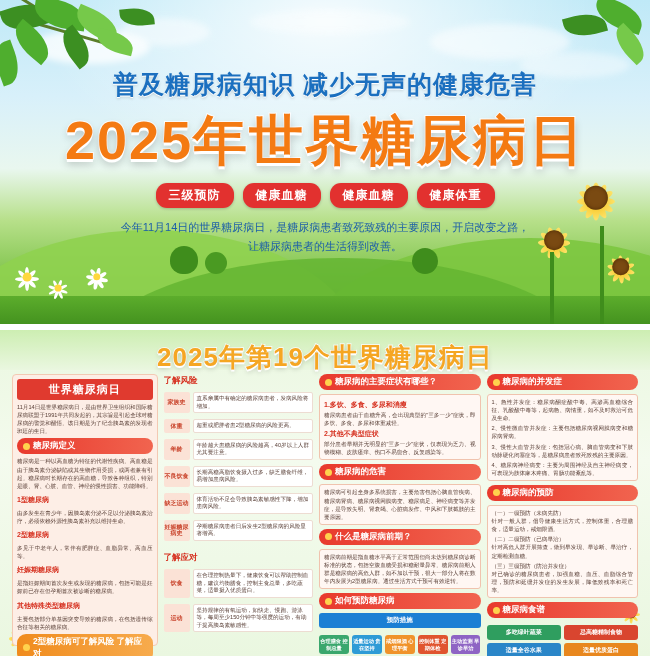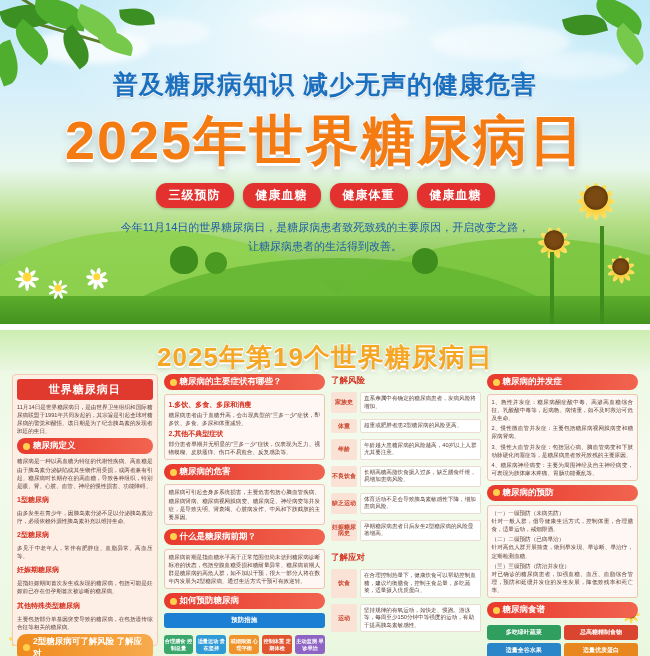--- a/index.html
+++ b/index.html
@@ -297,22 +297,22 @@
         <div class="p" style="transform:rotate(325deg)"></div>
       <div class="c"></div>
     </div>
 
     <div class="headline1">普及糖尿病知识 减少无声的健康危害</div>
     <div class="headline-main">2025年世界糖尿病日</div>
 
     <div class="pillrow">
       <span class="pill">三级预防</span>
       <span class="pill">健康血糖</span>
+      <span class="pill">健康血糖</span>
       <span class="pill">健康体重</span>
-      <span class="pill">健康血糖</span>
     </div>
 
     <div class="subtext">
       <div>今年11月14日的世界糖尿病日，是糖尿病患者致死致残的主要原因，开启改变之路，</div>
       <div>让糖尿病患者的生活得到改善。</div>
     </div>
   </div>
 
   <div class="divider-strip"></div>
 
@@ -374,20 +374,60 @@
           <div class="body-txt">主要包括部分单基因突变导致的糖尿病，在包括遗传综合征等相关的糖尿病。</div>
 
           <div class="hdr hdr-orange">
             <span class="dot"></span>
             <span>2型糖尿病可了解风险 了解应对</span>
           </div>
 
         </div>
       </div>
 
+      <div class="col col2">
+        <div class="hdr-plain">了解风险</div>
+
+        <div class="kv">
+          <div class="k">家族史</div>
+          <div class="v">直系亲属中有确定的糖尿病患者，发病风险将增加。</div>
+        </div>
+        <div class="kv">
+          <div class="k">体重</div>
+          <div class="v">超重或肥胖者患2型糖尿病的风险更高。</div>
+        </div>
+        <div class="kv">
+          <div class="k">年龄</div>
+          <div class="v">年龄越大患糖尿病的风险越高，40岁以上人群尤其要注意。</div>
+        </div>
+        <div class="kv">
+          <div class="k">不良饮食</div>
+          <div class="v">长期高糖高脂饮食摄入过多，缺乏膳食纤维，易增加患病风险。</div>
+        </div>
+        <div class="kv">
+          <div class="k">缺乏运动</div>
+          <div class="v">体育活动不足会导致胰岛素敏感性下降，增加患病风险。</div>
+        </div>
+        <div class="kv">
+          <div class="k">妊娠糖尿病史</div>
+          <div class="v">孕期糖尿病患者日后发生2型糖尿病的风险显著增高。</div>
+        </div>
+
+        <div class="hdr-plain" style="margin-top:4px;">了解应对</div>
+
+        <div class="kv">
+          <div class="k">饮食</div>
+          <div class="v">在合理控制热量下，健康饮食可以帮助控制血糖，建议均衡膳食，控制主食总量，多吃蔬菜，适量摄入优质蛋白。</div>
+        </div>
+        <div class="kv">
+          <div class="k">运动</div>
+          <div class="v">坚持规律的有氧运动，如快走、慢跑、游泳等，每周至少150分钟中等强度的运动，有助于提高胰岛素敏感性。</div>
+        </div>
+      </div>
+
       <div class="col col3">
         <div class="hdr">
           <span class="dot"></span>
           <span>糖尿病的主要症状有哪些？</span>
         </div>
         <div class="card">
           <div class="sec-label">1.多饮、多食、多尿和消瘦</div>
           <div class="body-txt">糖尿病患者由于血糖升高，会出现典型的"三多一少"症状，即多饮、多食、多尿和体重减轻。</div>
           <div class="sec-label">2.其他不典型症状</div>
           <div class="body-txt">部分患者早期并无明显的"三多一少"症状，仅表现为乏力、视物模糊、皮肤瘙痒、伤口不易愈合、反复感染等。</div>
@@ -417,60 +457,20 @@
         <div class="steps">
           <div class="step s1">合理膳食 控制总量</div>
           <div class="step s2">适量运动 贵在坚持</div>
           <div class="step s3">戒烟限酒 心理平衡</div>
           <div class="step s4">控制体重 定期体检</div>
           <div class="step s5">主动监测 早诊早治</div>
         </div>
 
       </div>
 
-      <div class="col col2">
-        <div class="hdr-plain">了解风险</div>
-
-        <div class="kv">
-          <div class="k">家族史</div>
-          <div class="v">直系亲属中有确定的糖尿病患者，发病风险将增加。</div>
-        </div>
-        <div class="kv">
-          <div class="k">体重</div>
-          <div class="v">超重或肥胖者患2型糖尿病的风险更高。</div>
-        </div>
-        <div class="kv">
-          <div class="k">年龄</div>
-          <div class="v">年龄越大患糖尿病的风险越高，40岁以上人群尤其要注意。</div>
-        </div>
-        <div class="kv">
-          <div class="k">不良饮食</div>
-          <div class="v">长期高糖高脂饮食摄入过多，缺乏膳食纤维，易增加患病风险。</div>
-        </div>
-        <div class="kv">
-          <div class="k">缺乏运动</div>
-          <div class="v">体育活动不足会导致胰岛素敏感性下降，增加患病风险。</div>
-        </div>
-        <div class="kv">
-          <div class="k">妊娠糖尿病史</div>
-          <div class="v">孕期糖尿病患者日后发生2型糖尿病的风险显著增高。</div>
-        </div>
-
-        <div class="hdr-plain" style="margin-top:4px;">了解应对</div>
-
-        <div class="kv">
-          <div class="k">饮食</div>
-          <div class="v">在合理控制热量下，健康饮食可以帮助控制血糖，建议均衡膳食，控制主食总量，多吃蔬菜，适量摄入优质蛋白。</div>
-        </div>
-        <div class="kv">
-          <div class="k">运动</div>
-          <div class="v">坚持规律的有氧运动，如快走、慢跑、游泳等，每周至少150分钟中等强度的运动，有助于提高胰岛素敏感性。</div>
-        </div>
-      </div>
-
       <div class="col col4">
         <div class="hdr">
           <span class="dot"></span>
           <span>糖尿病的并发症</span>
         </div>
         <div class="card">
           <div class="body-txt" style="margin-bottom:2px">1、急性并发症：糖尿病酮症酸中毒、高渗高血糖综合征、乳酸酸中毒等，起病急、病情重，如不及时救治可危及生命。</div>
           <div class="body-txt" style="margin-bottom:2px">2、慢性微血管并发症：主要包括糖尿病视网膜病变和糖尿病肾病。</div>
           <div class="body-txt" style="margin-bottom:2px">3、慢性大血管并发症：包括冠心病、脑血管病变和下肢动脉硬化闭塞症等，是糖尿病患者致死致残的主要原因。</div>
           <div class="body-txt">4、糖尿病神经病变：主要为周围神经及自主神经病变，可表现为肢体麻木疼痛、胃肠功能紊乱等。</div>

